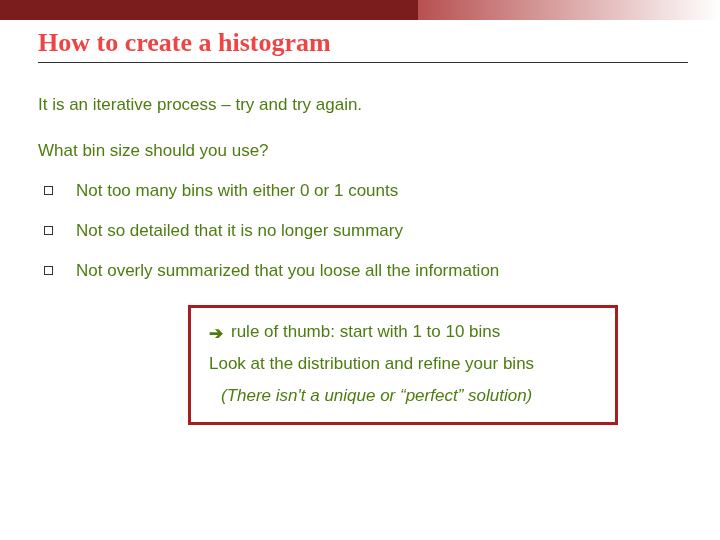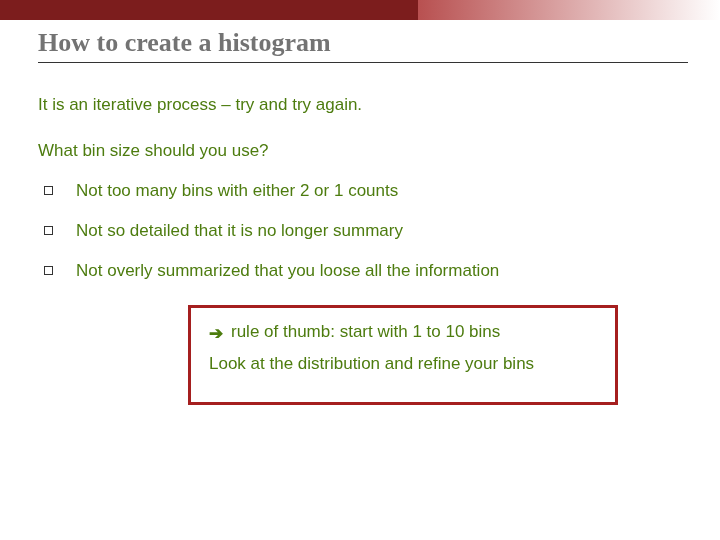--- a/index.html
+++ b/index.html
@@ -20,21 +20,21 @@
     background: #7c1d1d;
   }
   .top-bar-gradient {
     width: 42%;
     background: linear-gradient(to right, #b85050, #ffffff);
   }
   .title {
     font-family: "Times New Roman", Times, serif;
     font-weight: bold;
     font-size: 26px;
-    color: #737373;
+    color: #ef4444;
     margin: 8px 0 4px 38px;
   }
   .underline {
     height: 1px;
     background: #333;
     margin: 0 32px 0 38px;
   }
   .content {
     margin: 32px 0 0 38px;
     font-size: 17px;
@@ -101,32 +101,33 @@
 <h1 class="title">How to create a histogram</h1>
 <div class="underline"></div>
 
 <div class="content">
   <p class="para1">It is an iterative process – try and try again.</p>
   <p class="para2">What bin size should you use?</p>
 
   <ul class="bullets">
     <li>
       <span class="sq"></span>
-      <span>Not too many bins with either 2 or 1 counts</span>
+      <span>Not too many bins with either 0 or 1 counts</span>
     </li>
     <li>
       <span class="sq"></span>
       <span>Not so detailed that it is no longer summary</span>
     </li>
     <li>
       <span class="sq"></span>
       <span>Not overly summarized that you loose all the information</span>
     </li>
   </ul>
 
   <div class="boxwrap">
     <div class="rule-line">
       <span class="arrow">➔</span>
       <span>rule of thumb: start with 1 to 10 bins</span>
     </div>
     <div class="look-line">Look at the distribution and refine your bins</div>
+    <div class="ital-line">(There isn't a unique or “perfect” solution)</div>
   </div>
 </div>
 
 </body></html>

